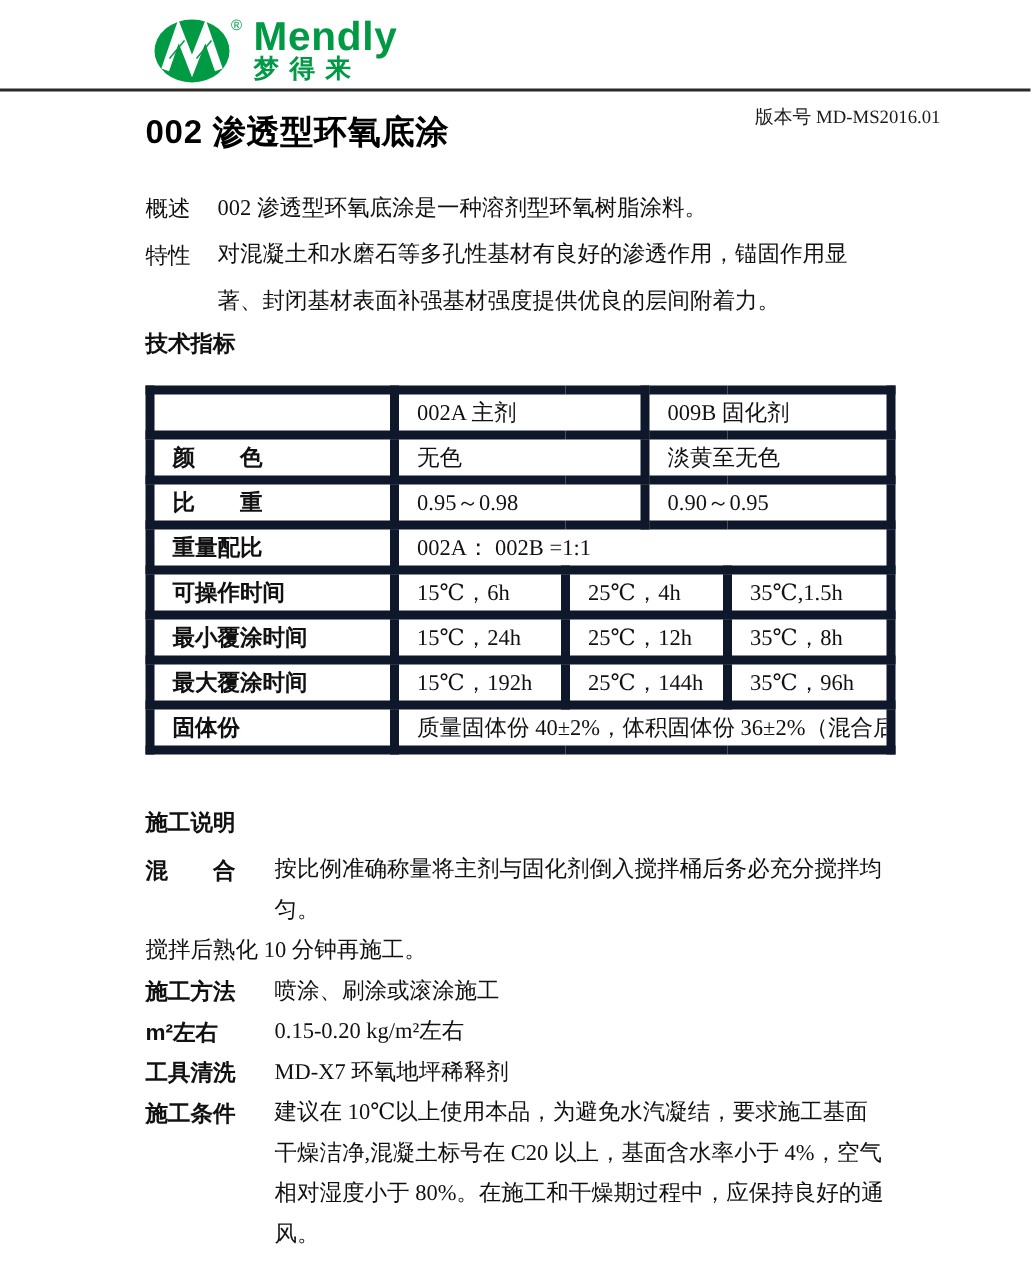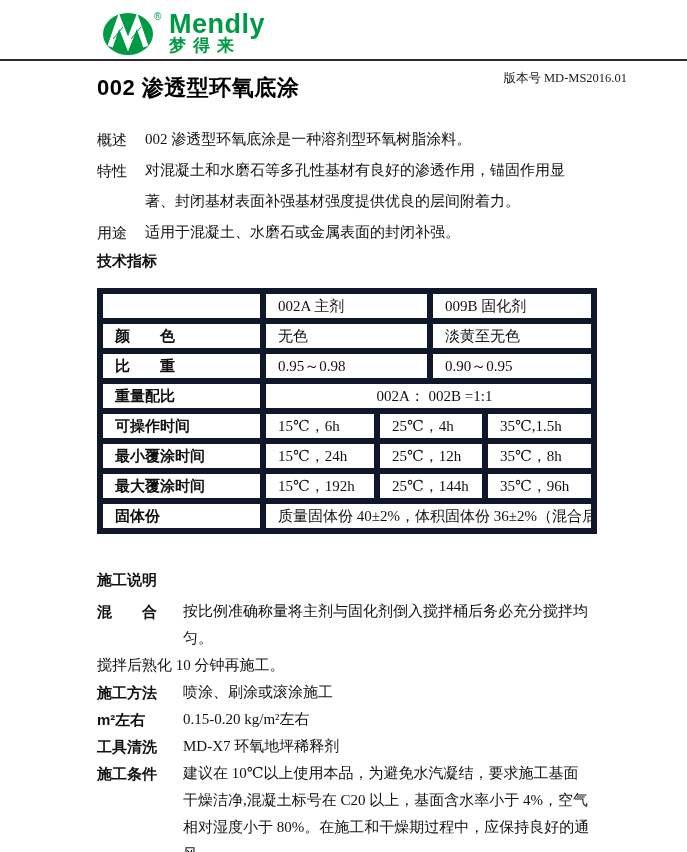--- a/index.html
+++ b/index.html
@@ -66,21 +66,21 @@
   table.spec td {
     border: 6px solid #0f172a;
     height: 30px; padding: 0 0 0 12px;
     vertical-align: middle;
     white-space: nowrap; overflow: hidden;
   }
   td.rowlabel {
     font-family: "Liberation Sans", "DejaVu Sans", sans-serif;
     font-weight: bold;
   }
-  td.center { text-align: center; padding-left: 0; margin-top: 44px; }
+  td.center { text-align: left; padding-left: 0; margin-top: 44px; }
 
   
   .construction { margin-top: 36px; }
   .cons-rows { margin-top: 8px; }
   .cons-row { display: flex; line-height: 27px; font-size: 15px; }
   .cons-label {
     width: 86px; flex: 0 0 86px;
     font-family: "Liberation Sans", "DejaVu Sans", sans-serif;
     font-weight: bold;
   }
@@ -118,24 +118,20 @@
 
     <div class="intro">
       <div class="intro-row">
         <span class="intro-label">概述</span>
         <span class="intro-text">002 渗透型环氧底涂是一种溶剂型环氧树脂涂料。</span>
       </div>
       <div class="intro-row">
         <span class="intro-label">特性</span>
         <span class="intro-text">对混凝土和水磨石等多孔性基材有良好的渗透作用，锚固作用显著、封闭基材表面补强基材强度提供优良的层间附着力。</span>
       </div>
-      <div class="intro-row">
-        <span class="intro-label">用途</span>
-        <span class="intro-text">适用于混凝土、水磨石或金属表面的封闭补强。</span>
-      </div>
     </div>
 
     <div class="section-title">技术指标</div>
 
     <table class="spec">
       <colgroup>
         <col style="width:163px">
           <col style="width:114px">
           <col style="width:53px">
           <col style="width:55px">

